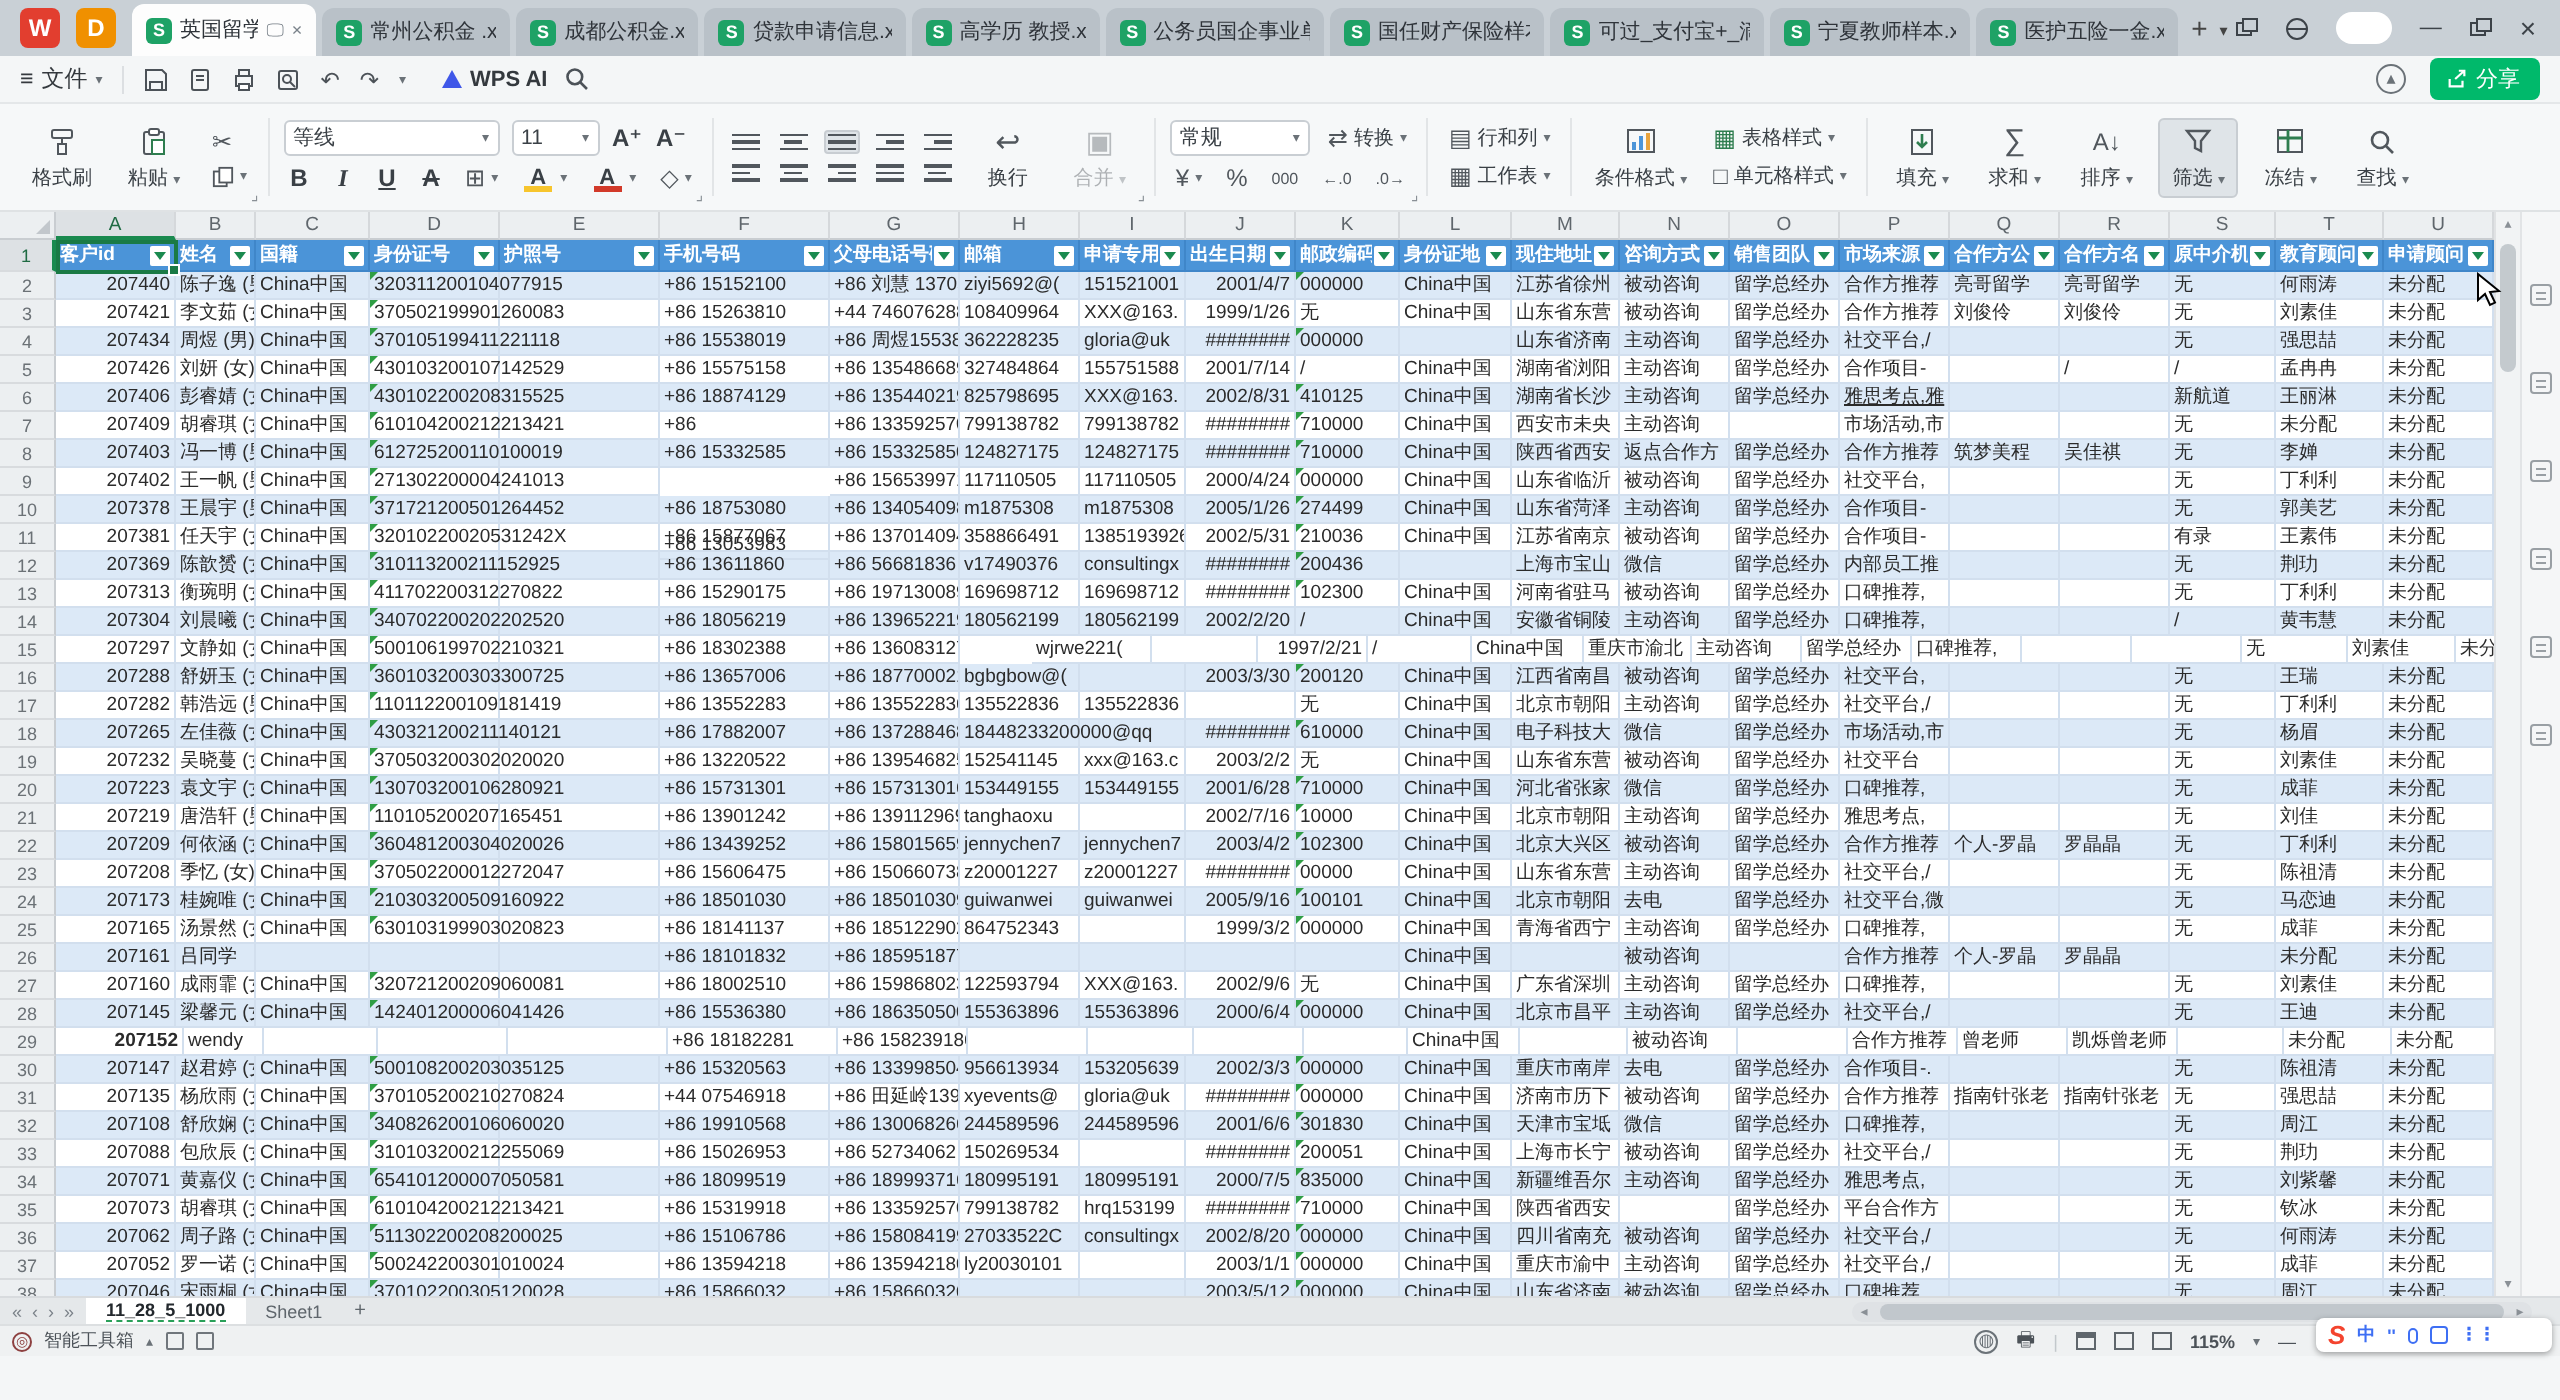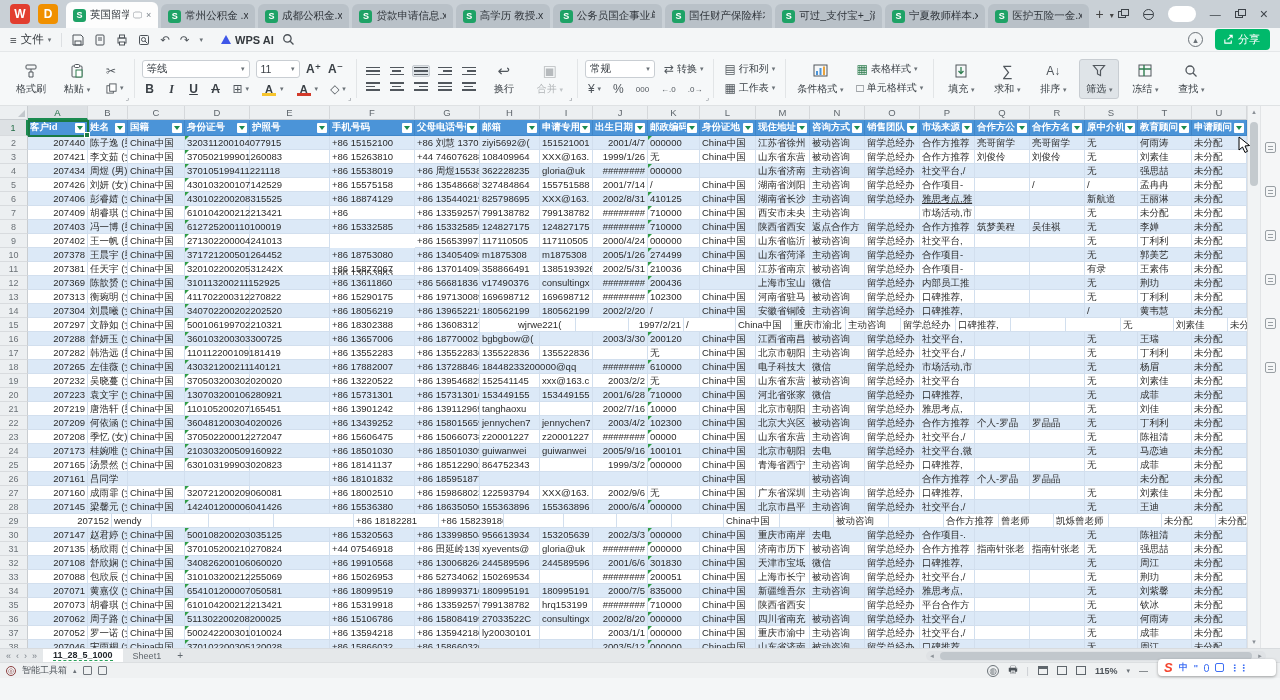--- a/index.html
+++ b/index.html
@@ -1403,21 +1403,21 @@
             <div class="cell" style="width: 55px;">留学总经办</div>
             <div class="cell" style="width: 55px;">社交平台,/</div>
             <div class="cell" style="width: 55px;"></div>
             <div class="cell" style="width: 55px;"></div>
             <div class="cell" style="width: 53px;">无</div>
             <div class="cell" style="width: 54px;">王迪</div>
             <div class="cell" style="width: 55px;">未分配</div>
           </div>
           <div class="drow">
             <div class="gut">29</div>
-            <div class="cell num" style="width: 84px;">207152</div>
+            <div class="cell num" style="width: 64px; font-weight: bold;">207152</div>
             <div class="cell" style="width: 40px;">wendy</div>
             <div class="cell" style="width: 57px;"></div>
             <div class="cell" style="width: 65px;"></div>
             <div class="cell" style="width: 80px;"></div>
             <div class="cell" style="width: 85px;">+86 18182281</div>
             <div class="cell" style="width: 65px;">+86 1582391866</div>
             <div class="cell" style="width: 60px;"></div>
             <div class="cell" style="width: 53px;"></div>
             <div class="cell num" style="width: 55px;"></div>
             <div class="cell" style="width: 52px;"></div>

